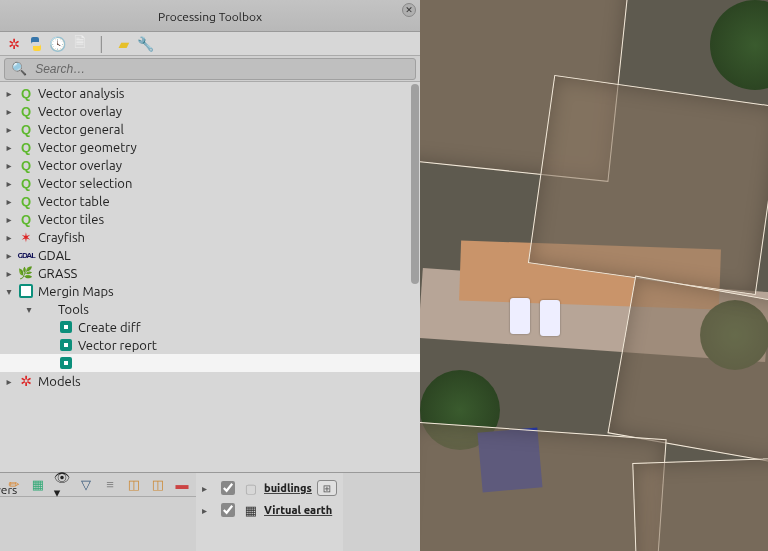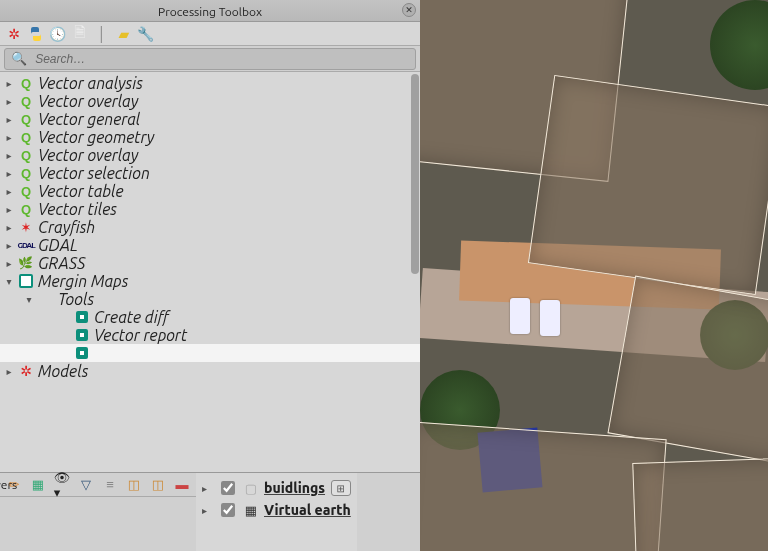--- a/index.html
+++ b/index.html
@@ -3,44 +3,44 @@
 <meta charset="utf-8">
 <style>
   * { box-sizing: border-box; }
   html, body { margin: 0; padding: 0; font-family: "Segoe UI", "Ubuntu", sans-serif; font-size: 13px; color: #222; }
   body { width: 768px; height: 551px; overflow: hidden; background: #a8a8a8; }
   .app { display: flex; width: 100%; height: 100%; }
   .left-col { width: 420px; display: flex; flex-direction: column; background: #d0d0d0; }
   .right-col { flex: 1; position: relative; background: #5e5a4f; }
 
   
-  .panel-header { position: relative; height: 22px; background: linear-gradient(#c3c3c3, #b8b8b8); border-bottom: 1px solid #999; }
+  .panel-header { position: relative; height: 32px; background: linear-gradient(#c3c3c3, #b8b8b8); border-bottom: 1px solid #999; }
   .panel-title { position: absolute; left: 50%; top: 50%; transform: translate(-50%, -50%); font-size: 12px; color: #222; }
   .panel-close { position: absolute; right: 4px; top: 3px; width: 14px; height: 14px; border-radius: 50%; background: #b0b0b0; border: 1px solid #888; display:flex; align-items:center; justify-content:center; font-size: 9px; color:#333; cursor:pointer; }
 
   
   .toolbox-toolbar { height: 24px; display:flex; align-items:center; gap:6px; padding: 0 6px; background:#d7d7d7; border-bottom:1px solid #aaa; }
   .tb-icon { width:16px; height:16px; display:flex; align-items:center; justify-content:center; font-size:14px; }
 
   
   .search-row { height: 26px; display:flex; align-items:center; padding: 2px 4px; background:#d0d0d0; border-bottom:1px solid #aaa; }
   .search-box { flex:1; height:22px; display:flex; align-items:center; border:1px solid #a0a0a0; border-radius:3px; background:#bfbfbf; padding:0 6px; gap:6px; }
   .search-input { flex:1; border:none; outline:none; background:transparent; font-size:12px; color:#b91c1c; font-style:italic; }
   .search-input::placeholder { color:#666; font-style:italic; }
 
   
   .tree-area { flex:1; overflow:auto; background:#d7d7d7; position:relative; }
   .tree { padding: 2px 0; }
   .tree-row { display:flex; align-items:center; height:18px; padding: 0 4px; gap:4px; cursor:pointer; }
   .tree-row.selected { background:#f4f4f4; }
   .expander { width:10px; height:10px; display:flex; align-items:center; justify-content:center; color:#555; font-size:10px; }
   .node-icon { width:16px; height:16px; display:flex; align-items:center; justify-content:center; }
-  .node-label { font-size:16px;font-style:italic; }
+  .node-label { font-size:13px; }
   .indent-1 { padding-left: 24px; }
-  .indent-2 { padding-left: 60px; }
+  .indent-2 { padding-left: 44px; }
   .scroll-thumb { position:absolute; right:1px; top:2px; width:8px; height:200px; background:#a0a0a0; border-radius:4px; }
 
   
   .q-icon { font-weight:900; font-size:13px; color:#5eb82e; font-family: Arial, sans-serif; }
   .cray-icon { color:#d22; font-size:13px; }
   .gdal-icon { font-size:8px; color:#115; font-weight:bold; letter-spacing:-1px; }
   .grass-icon { font-size:12px; }
   .mergin-icon { width:14px; height:14px; background:#fff; border:2px solid #0c8f7b; border-radius:2px; }
   .mergin-tool-icon { width:12px; height:12px; background:#0c8f7b; border:2px solid #0c8f7b; border-radius:2px; position:relative; }
   .mergin-tool-icon::after { content:""; position:absolute; inset:2px; background:#fff; }
@@ -48,21 +48,21 @@
 
   
   .layers-panel { display:flex; flex-direction:row; border-top:1px solid #999; }
   .layers-toolbar { height:24px; display:flex; align-items:center; gap:8px; padding:0 6px; background:#d0d0d0; border-bottom:1px solid #aaa; }
   .lt-icon { width:16px; height:16px; display:flex; align-items:center; justify-content:center; font-size:13px; }
   .layers-list { background:#d7d7d7; padding:4px 2px 30px 2px; }
   .layer-row { display:flex; align-items:center; height:22px; padding:0 4px; gap:5px; }
   .layer-exp { width:10px; font-size:10px; color:#555; }
   .layer-check { width:14px; height:14px; accent-color:#888; }
   .layer-icon { width:16px; height:16px; display:flex; align-items:center; justify-content:center; }
-  .layer-name { font-size:14px; }
+  .layer-name { font-size:11px; }
   .layer-name.bold { font-weight:900; text-decoration: underline; text-decoration-color:#444; }
   .rows-counter { margin-left:auto; width:20px; height:16px; border:1px solid #888; border-radius:3px; font-size:10px; display:flex; align-items:center; justify-content:center; color:#555; background:#e0e0e0;}
   
   
   .map { position:absolute; inset:0; overflow:hidden; }
   .bldg { position:absolute; background:rgba(140,120,100,0.55); border:1px solid #f2e9da; box-shadow: inset 0 0 20px rgba(0,0,0,0.25); }
   .road { position:absolute; background:#b7a597; }
   .car { position:absolute; width:20px; height:36px; background:#eef; border-radius:3px; box-shadow:0 0 2px rgba(0,0,0,0.4); }
   .green { position:absolute; background:radial-gradient(circle,#3a5b2e,#263b1d); border-radius:50%; }
   .terracotta { position:absolute; background:#c9946a; }

